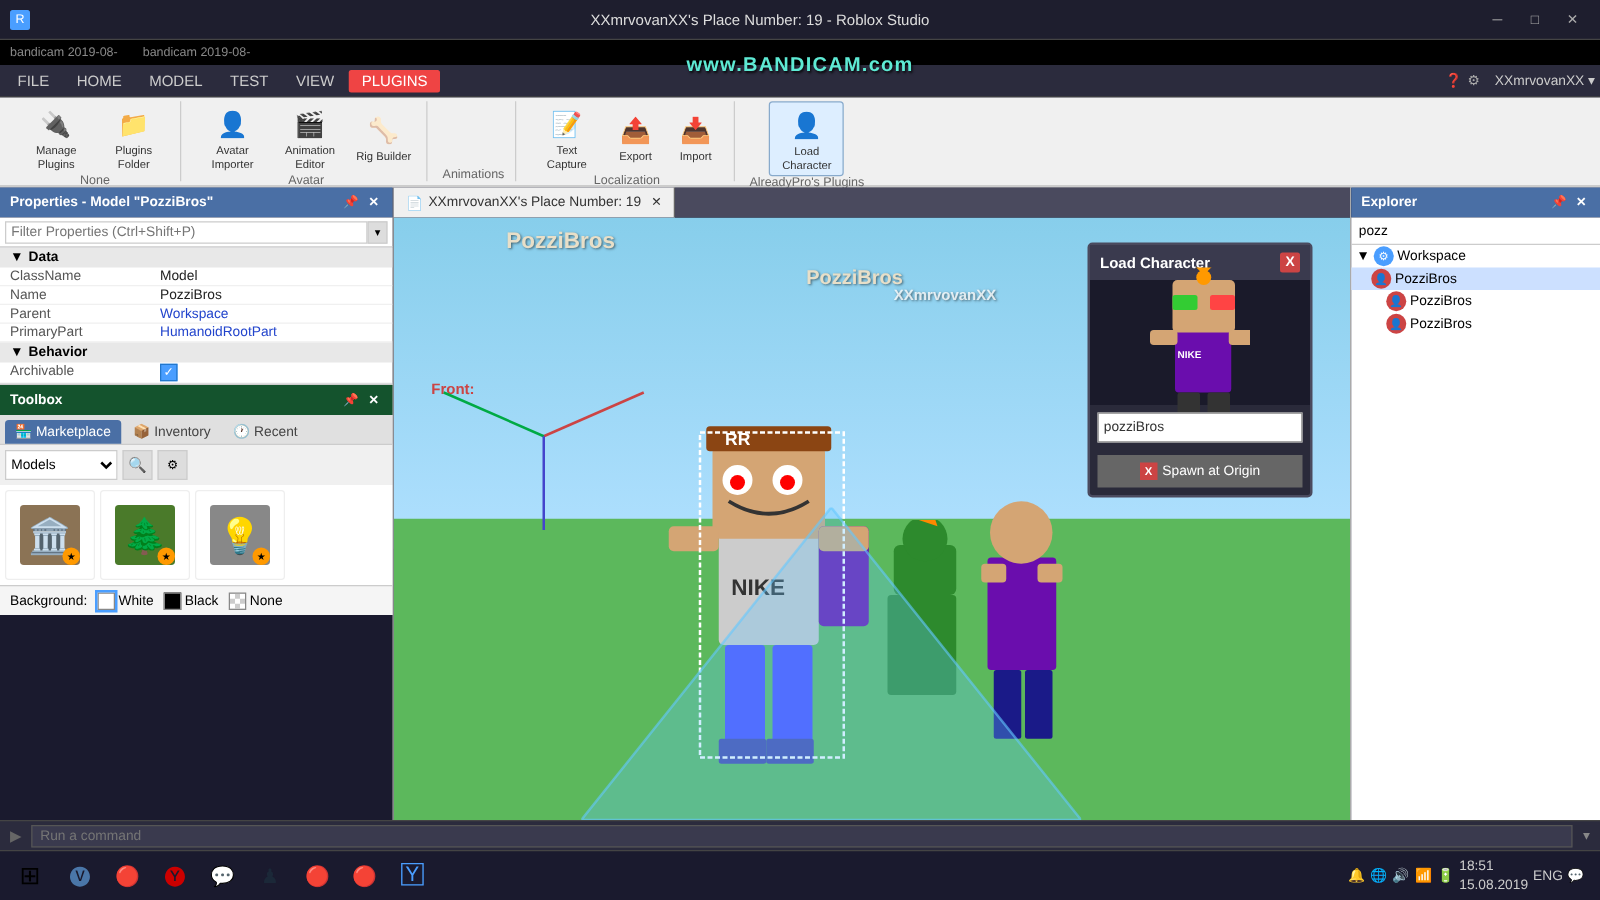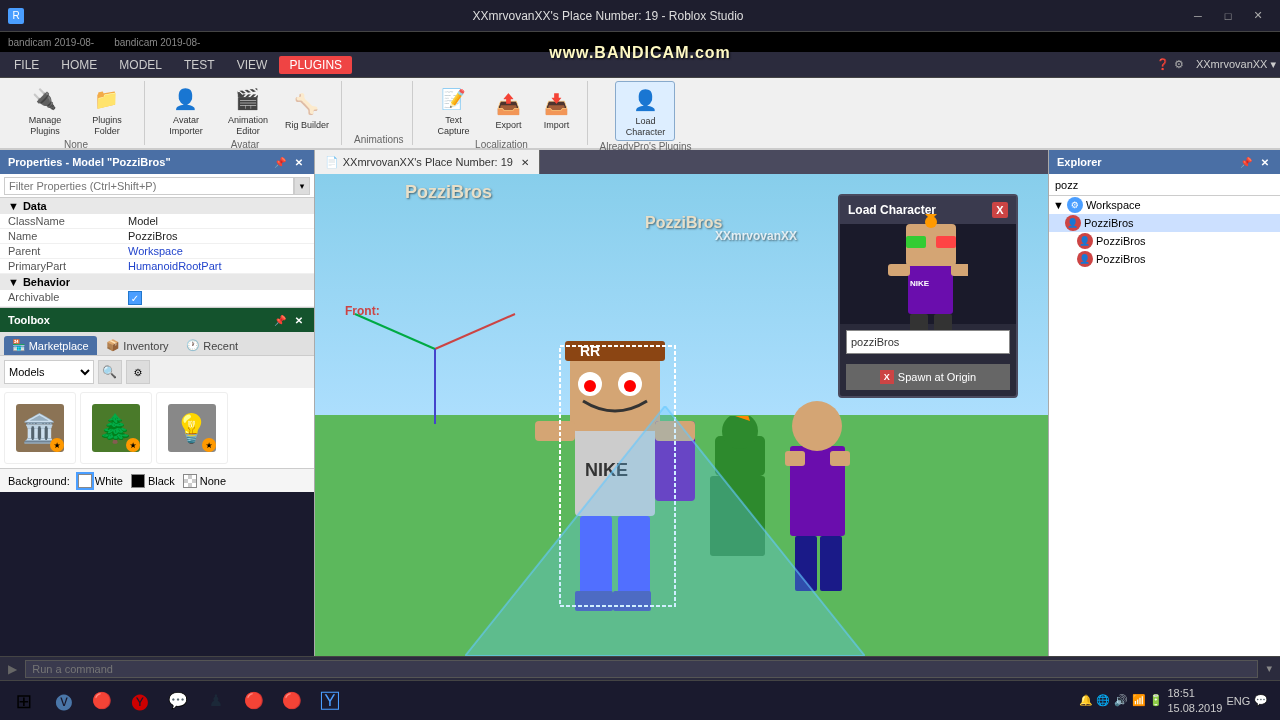--- a/index.html
+++ b/index.html
@@ -30,21 +30,21 @@
       padding: 0 8px;
       color: #888;
       font-size: 10px;
       gap: 20px;
     }
     .bandicam-watermark {
       position: absolute;
       top: 12px;
       left: 50%;
       transform: translateX(-50%);
-      color: #fef9c3;
+      color: #5eead4;
       font-size: 16px;
       font-weight: bold;
       letter-spacing: 1px;
       z-index: 100;
       text-shadow: 1px 1px 2px rgba(0,0,0,0.8);
     }
 
     
     .menu-bar {
       height: 26px;
@@ -342,21 +342,21 @@
       gap: 4px;
       cursor: pointer;
       font-size: 11px;
       color: #ccc;
       border-right: 1px solid #666;
     }
     .vp-tab.active { background: #f0f0f0; color: #333; }
 
     
     .right-panel {
-      width: 232px;
+      width: 200px;
       display: flex;
       flex-direction: column;
       border-left: 1px solid #aaa;
     }
     .explorer-header {
       height: 24px;
       background: #4a6fa5;
       color: white;
       display: flex;
       align-items: center;

